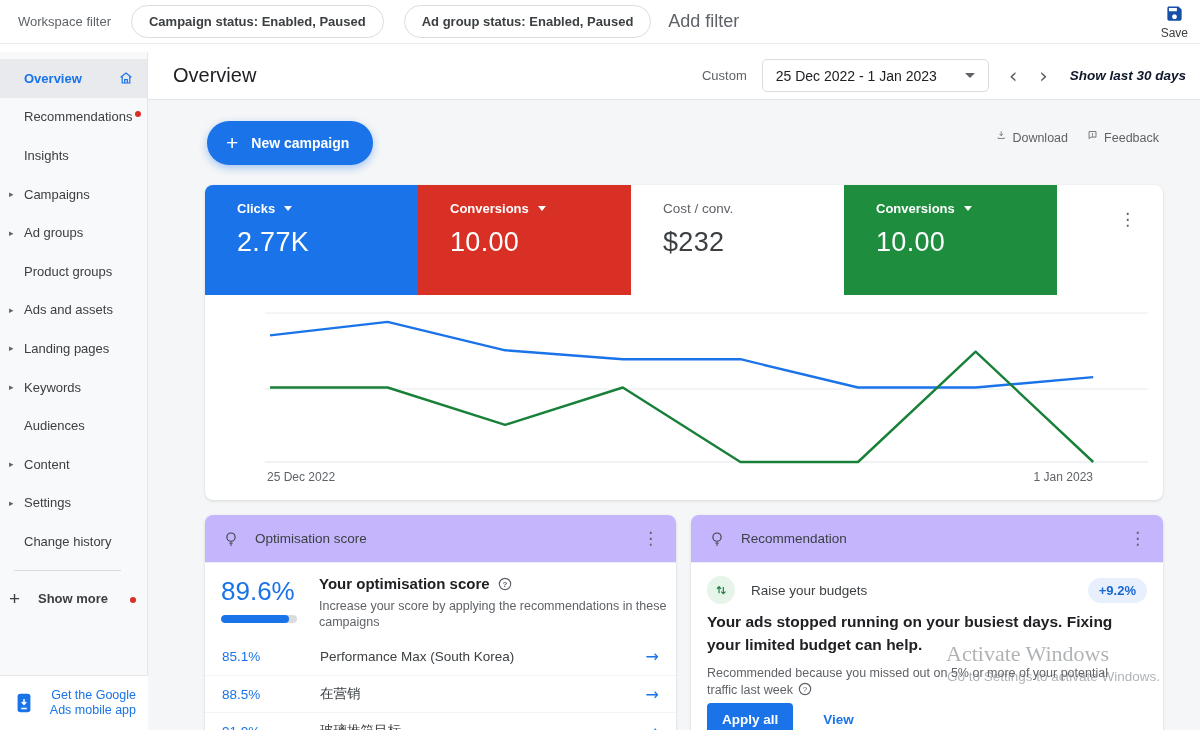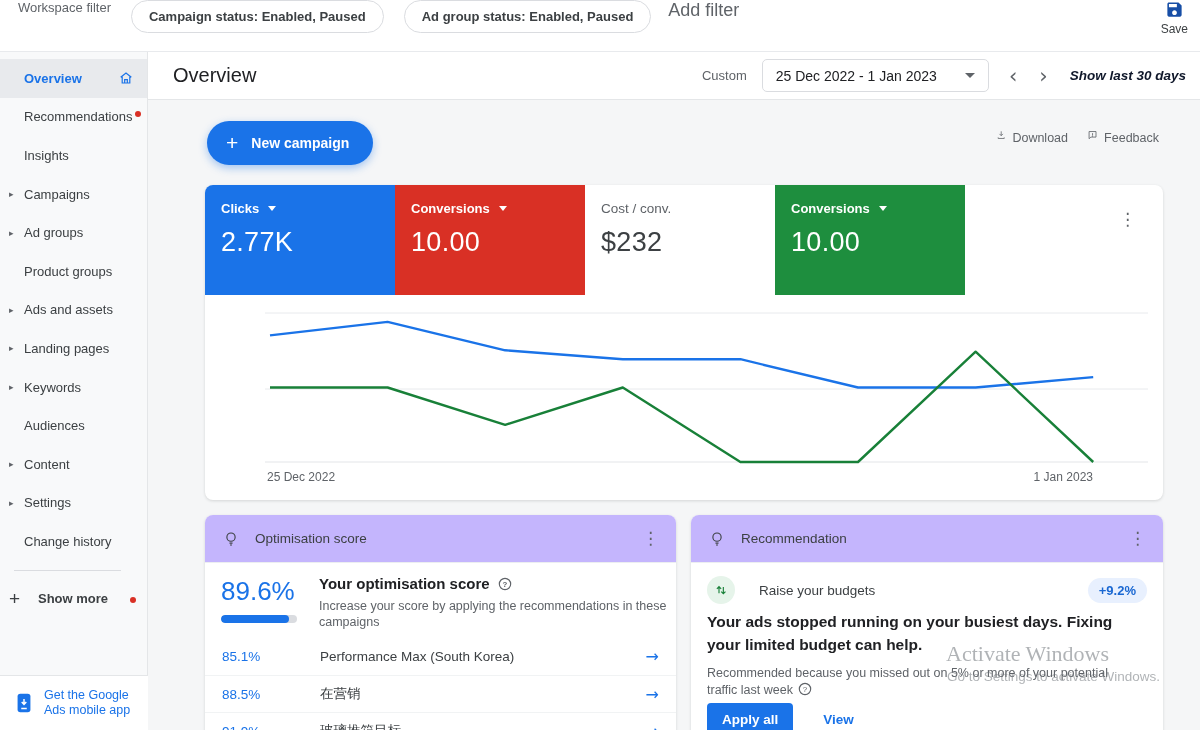--- a/index.html
+++ b/index.html
@@ -4,22 +4,22 @@
 <style>
   * { box-sizing: border-box; margin: 0; padding: 0; }
   html,body { width:1200px; height:730px; }
   body {
     font-family:"Liberation Sans", sans-serif;
     background:#fff; position:relative; overflow:hidden;
     color:#3c4043;
   }
 
   
-  .topbar { position:absolute; left:0; top:0; width:1200px; height:52px;
-    background:#fff; border-bottom:1px solid #e8eaed; display:flex; align-items:flex-start; z-index:6; }
+  .topbar { position:absolute; left:0; top:0; width:1200px; height:44px;
+    background:#fff; border-bottom:1px solid #e8eaed; display:flex; align-items:center; z-index:6; }
   .ws-label { color:#5f6368; font-size:13px; margin-left:18px; }
   .chips { display:flex; gap:20px; margin-left:20px; }
   .chip { border:1px solid #dadce0; border-radius:17px; padding:8px 17px; font-size:13px;
     color:#3c4043; font-weight:bold; background:#fff; cursor:pointer; white-space:nowrap; }
   .add-filter { color:#5f6368; font-size:18px; margin-left:17px; cursor:pointer; }
   .save-wrap { margin-left:auto; margin-right:12px; display:flex; flex-direction:column; align-items:center; gap:3px; cursor:pointer; }
   .save-wrap svg { width:19px; height:19px; fill:#174ea6; }
   .save-label { font-size:12px; color:#3c4043; }
 
   
@@ -33,21 +33,21 @@
   .side-item.sel .home-ic { position:absolute; right:13px; width:16px; height:16px; }
   .dot { width:6px; height:6px; border-radius:50%; background:#d93025; display:inline-block;
     margin-left:3px; margin-bottom:5px; }
   .side-divider { height:1px; background:#dadce0; margin:9px 26px 9px 14px; }
   .show-more { position:relative; height:38px; display:flex; align-items:center;
     padding-left:38px; font-size:13px; font-weight:bold; color:#3c4043; cursor:pointer; }
   .show-more .plus { position:absolute; left:9px; font-size:19px; font-weight:normal; color:#3c4043; }
   .show-more .dot { position:absolute; right:11px; top:17px; margin:0; }
   .mobile-app { position:absolute; left:0; bottom:0; width:148px; height:55px; background:#fff;
     border-top:1px solid #e4e6e8; display:flex; align-items:center; gap:9px; padding-left:13px;
-    color:#1a73e8; font-size:12.5px; line-height:15px; cursor:pointer; }
+    color:#1a73e8; font-size:12.5px; line-height:15px; cursor:pointer;text-align:right; }
   .mobile-app svg { width:22px; height:22px; flex:0 0 auto; }
   .mobile-app span { width:92px; }
 
   
   .band { position:absolute; left:148px; top:52px; width:1052px; height:48px; background:#fff;
     border-bottom:1px solid #e4e6e8; display:flex; align-items:center; z-index:4; }
   .band-title { font-size:20px; color:#202124; margin-left:25px; }
   .band-right { margin-left:auto; display:flex; align-items:center; margin-right:8px; }
   .range-mode { font-size:13px; color:#5f6368; margin-right:15px; }
   .date-box { display:flex; align-items:center; border:1px solid #dadce0; border-radius:5px;
@@ -71,21 +71,21 @@
   .tool-btn { position:absolute; top:25px; width:72px; display:flex; flex-direction:row;
     align-items:flex-end; gap:6px; color:#5f6368; font-size:12.5px; cursor:pointer; }
   .tool-btn svg { width:20px; height:20px; stroke:#5f6368; fill:none; stroke-width:1.8; }
   .tool-btn.dl { left:848px; }
   .tool-btn.fb { left:939px; }
 
   .panel { position:absolute; background:#fff; border-radius:8px; box-shadow:0 1px 3px rgba(60,64,67,.18); }
   .main-panel { left:57px; top:85px; width:958px; height:315px; }
 
   .cards { display:flex; height:110px; border-radius:8px 8px 0 0; overflow:hidden; }
-  .card { width:190px; padding:16px 16px; cursor:pointer; color:#fff; }
+  .card { width:213px; padding:16px 32px; cursor:pointer; color:#fff; }
   .card .c-label { font-size:13px; font-weight:bold; display:flex; align-items:center; gap:9px; }
   .card .c-value { font-size:27px; margin-top:11px; letter-spacing:.3px; }
   .card .wcaret { width:0; height:0; border-left:4.5px solid transparent; border-right:4.5px solid transparent;
     border-top:5px solid #fff; }
   .card.plain .c-label { color:#5f6368; font-weight:normal; font-size:13.5px; }
   .card.plain .c-value { color:#3c4043; }
 
   .kebab { color:#5f6368; font-size:17px; line-height:1; cursor:pointer;
     font-family:"DejaVu Sans", sans-serif; }
   .main-panel > .kebab { position:absolute; right:27px; top:26px; }
@@ -112,21 +112,21 @@
   .help-ic { width:14px; height:14px; flex:0 0 auto; }
   .opt-rows { position:absolute; left:0; top:123px; width:100%; }
   .opt-row { height:37px; display:flex; align-items:center; padding:0 17px; cursor:pointer; }
   .opt-row + .opt-row { border-top:1px solid #f1f3f4; }
   .r-score { width:98px; color:#1a73e8; font-size:13.5px; }
   .r-name { flex:1; color:#3c4043; font-size:13.5px; }
   .r-arrow { color:#1a73e8; font-size:16px; font-family:"DejaVu Sans", sans-serif; }
 
   .rec-panel { left:543px; top:415px; width:472px; height:330px; }
   .rec-row { position:absolute; left:16px; right:16px; top:60px; height:30px;
-    display:flex; align-items:center; gap:24px; }
+    display:flex; align-items:center; gap:16px; }
   .rec-icon { width:28px; height:28px; border-radius:50%; background:#e6f4ea;
     display:flex; align-items:center; justify-content:center; }
   .rec-icon svg { width:16px; height:16px; stroke:#188038; fill:none; stroke-width:1.7; }
   .rec-title { font-size:13.5px; color:#3c4043; }
   .rec-badge { margin-left:auto; background:#e8f0fe; color:#1967d2; font-size:13px; font-weight:bold;
     padding:5px 11px; border-radius:15px; }
   .rec-headline { position:absolute; left:16px; top:95px; width:442px; font-size:15.5px;
     font-weight:bold; color:#202124; line-height:23px; }
   .rec-rationale { position:absolute; left:16px; top:150px; width:434px; font-size:12.5px;
     color:#5f6368; line-height:17px; }

